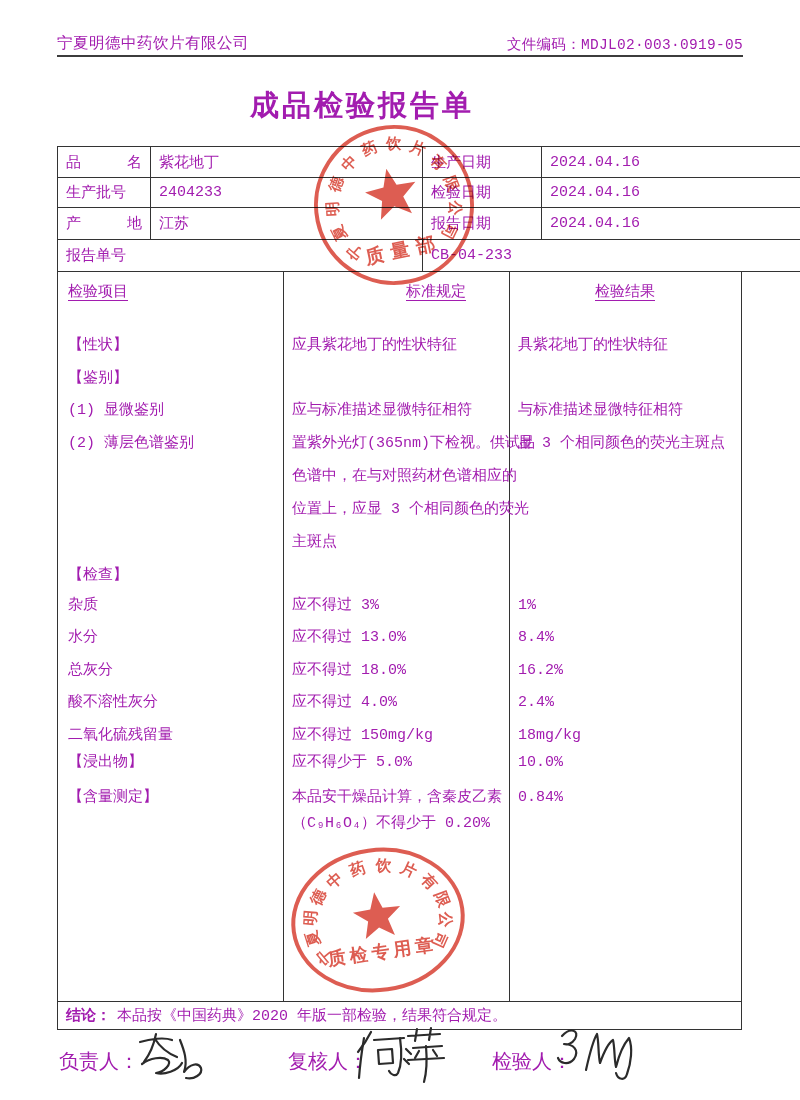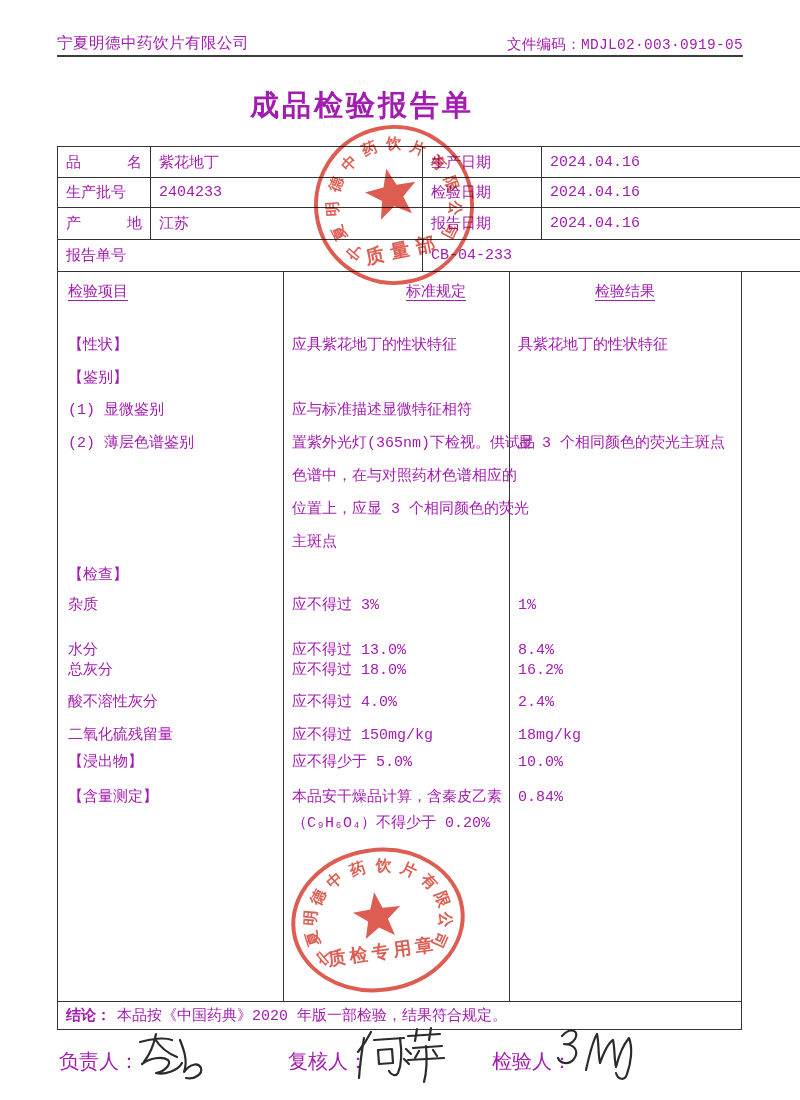--- a/index.html
+++ b/index.html
@@ -89,20 +89,21 @@
           <div class="mt-c3">具紫花地丁的性状特征</div>
         </div>
         <div class="mt-line" style="top: 96px;">
           <div class="mt-c1">【鉴别】</div>
           <div class="mt-c2"></div>
           <div class="mt-c3"></div>
         </div>
         <div class="mt-line" style="top: 128px;">
           <div class="mt-c1">(1) 显微鉴别</div>
           <div class="mt-c2">应与标准描述显微特征相符</div>
+          <div class="mt-c3">与标准描述显微特征相符</div>
         </div>
         <div class="mt-line" style="top: 161px;">
           <div class="mt-c1">(2) 薄层色谱鉴别</div>
           <div class="mt-c2">置紫外光灯(365nm)下检视。供试品</div>
           <div class="mt-c3">显 3 个相同颜色的荧光主斑点</div>
         </div>
         <div class="mt-line" style="top: 194px;">
           <div class="mt-c1"></div>
           <div class="mt-c2">色谱中，在与对照药材色谱相应的</div>
           <div class="mt-c3"></div>
@@ -120,21 +121,21 @@
         <div class="mt-line" style="top: 293px;">
           <div class="mt-c1">【检查】</div>
           <div class="mt-c2"></div>
           <div class="mt-c3"></div>
         </div>
         <div class="mt-line" style="top: 323px;">
           <div class="mt-c1">杂质</div>
           <div class="mt-c2">应不得过 3%</div>
           <div class="mt-c3">1%</div>
         </div>
-        <div class="mt-line" style="top: 368px;">
+        <div class="mt-line" style="top: 355px;">
           <div class="mt-c1">水分</div>
           <div class="mt-c2">应不得过 13.0%</div>
           <div class="mt-c3">8.4%</div>
         </div>
         <div class="mt-line" style="top: 388px;">
           <div class="mt-c1">总灰分</div>
           <div class="mt-c2">应不得过 18.0%</div>
           <div class="mt-c3">16.2%</div>
         </div>
         <div class="mt-line" style="top: 420px;">

